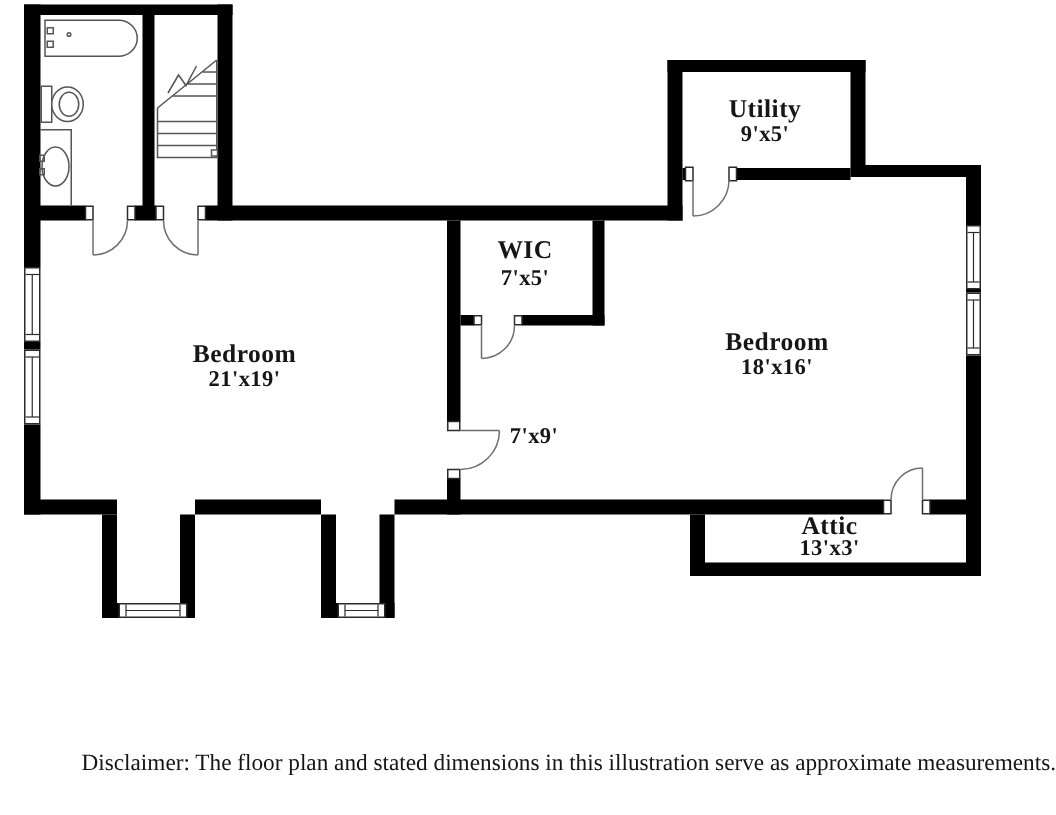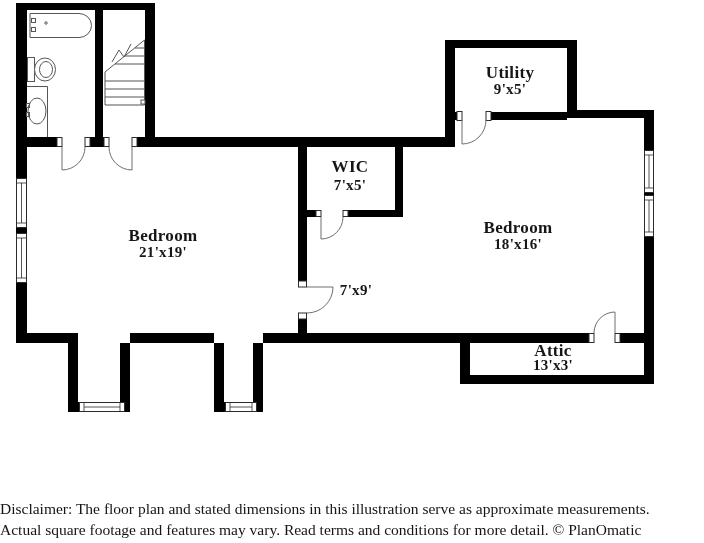--- a/index.html
+++ b/index.html
@@ -13,21 +13,21 @@
   .win{fill:#ffffff;stroke:#2b2b2b;stroke-width:1;}
   .winline{stroke:#2b2b2b;stroke-width:0.8;fill:none;}
   .door{stroke:#6f6f6f;stroke-width:1;fill:none;}
   .fix{stroke:#555555;stroke-width:1;fill:#ffffff;}
   .fixline{stroke:#555555;stroke-width:1;fill:none;}
   .room-name{font-family:"Liberation Serif",serif;font-weight:700;font-size:17px;
     fill:#161616;text-anchor:middle;letter-spacing:0.3px;}
   .room-dims{font-family:"Liberation Serif",serif;font-weight:700;font-size:15px;
     fill:#161616;text-anchor:middle;letter-spacing:0.3px;}
   .disclaimer{
-    position:absolute;left:0;top:498px;width:704px;text-align:left;
+    position:absolute;left:0;top:498px;width:704px;text-align:right;
     font-family:"Liberation Serif",serif;font-size:15.5px;line-height:21px;color:#151515;
   }
 </style>
 </head>
 <body>
 
 <div class="canvas">
   <svg class="plan-svg" width="704" height="495" viewBox="0 0 704 495">
 
     <g>
@@ -201,15 +201,14 @@
 
       <text class="room-dims" x="356" y="295">7'x9'</text>
 
       <text class="room-name" x="553" y="356">Attic</text>
       <text class="room-dims" x="553" y="370">13'x3'</text>
     </g>
   </svg>
 
   <div class="disclaimer">
     <div>Disclaimer: The floor plan and stated dimensions in this illustration serve as approximate measurements.</div>
-    <div>Actual square footage and features may vary. Read terms and conditions for more detail. © PlanOmatic</div>
   </div>
 </div>
 
 </body></html>

